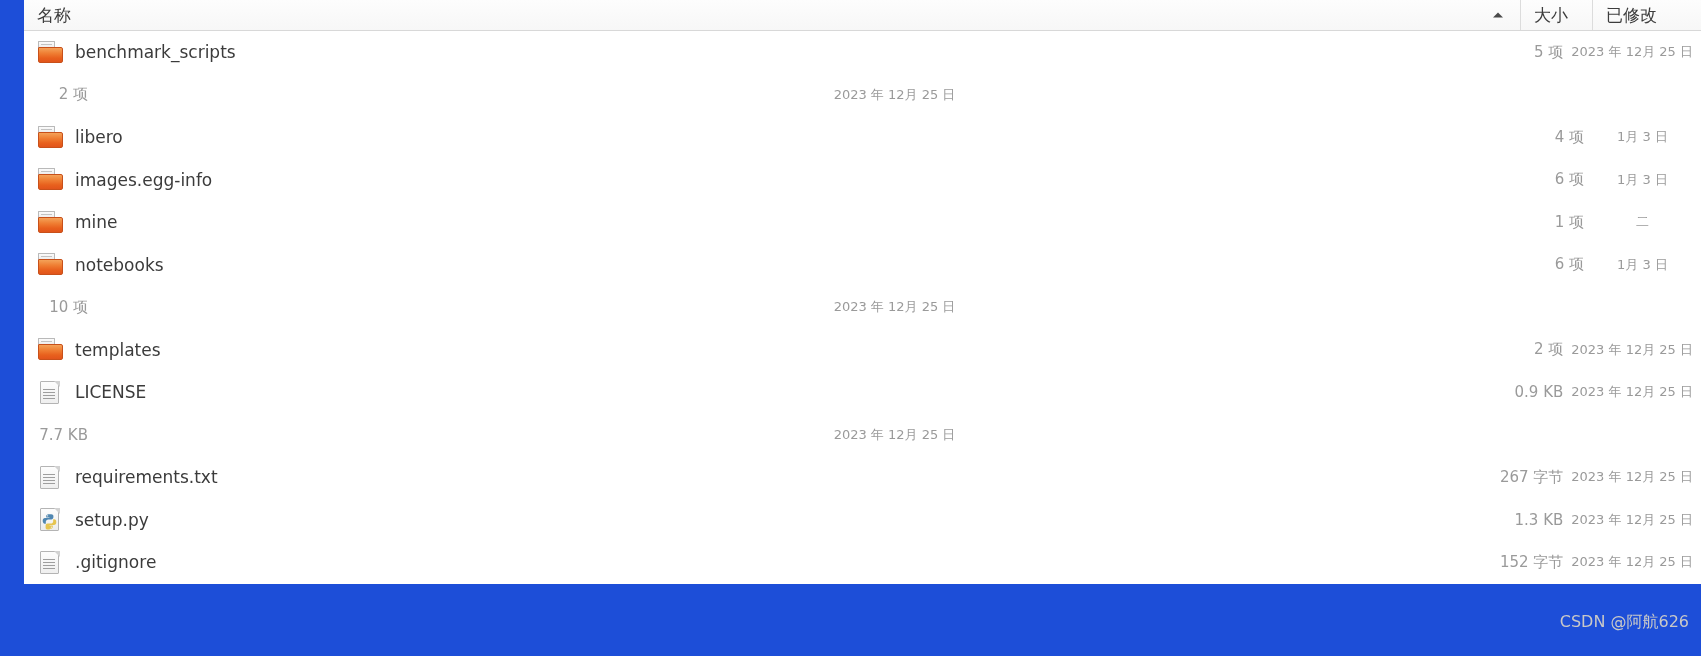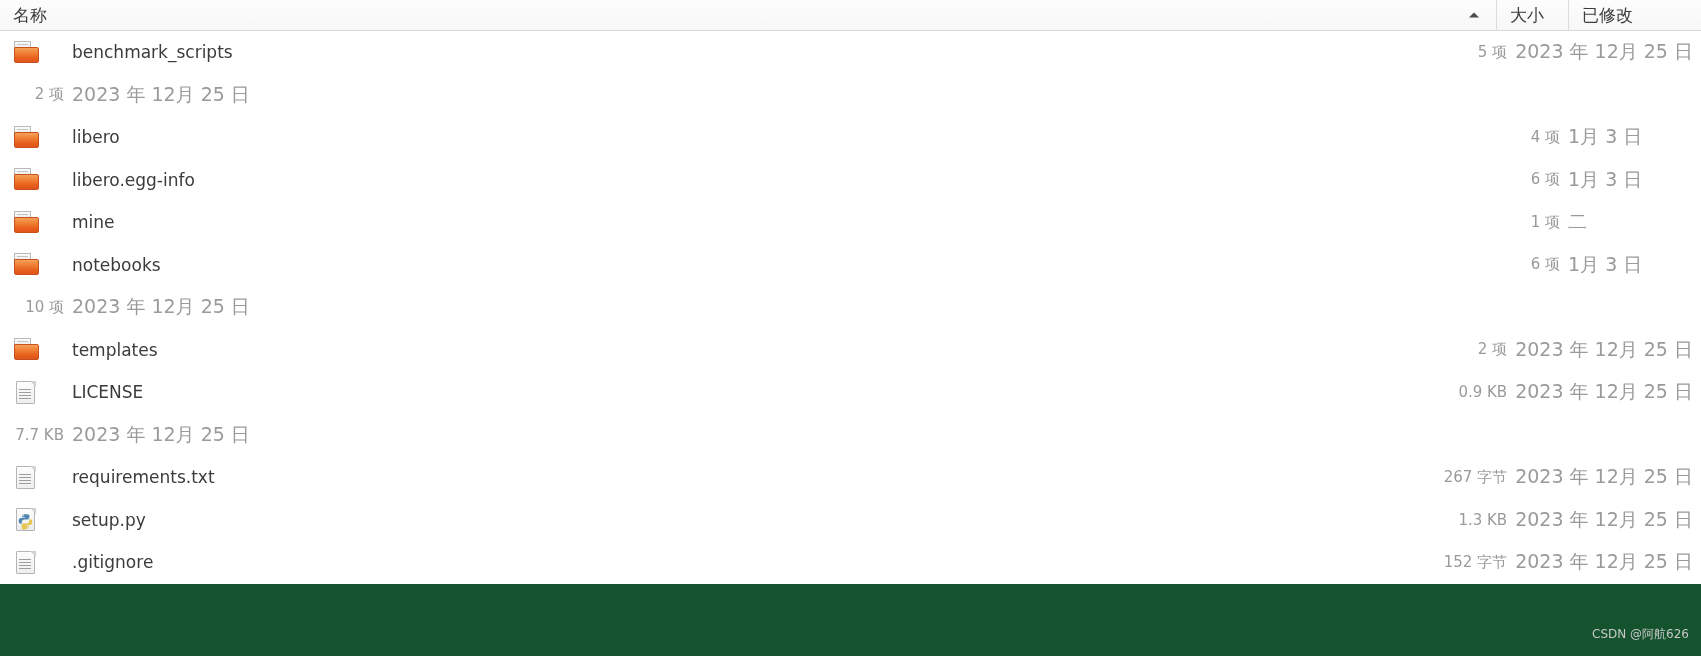--- a/index.html
+++ b/index.html
@@ -8,21 +8,22 @@
     height: 656px;
     background: #ffffff;
     font-family: "DejaVu Sans", "Liberation Sans", sans-serif;
     overflow: hidden;
   }
 
   .file-manager {
     position: relative;
     width: 1701px;
     height: 656px;
-    background: #14532d;
+    background: #1d4ed8;
+    padding-left: 24px;
   }
 
   
   .list-header {
     position: relative;
     display: flex;
     align-items: stretch;
     height: 31px;
     background: linear-gradient(to bottom, #fdfdfd 0%, #f7f7f7 100%);
     border-bottom: 1px solid #d8d8d8;
@@ -70,31 +71,31 @@
   .cell-size {
     width: 72px;
     text-align: right;
     padding-right: 8px;
     font-size: 15px;
     color: #9a9a9a;
     white-space: nowrap;
   }
   .cell-mod {
     flex: 1;
-    text-align: left;
+    text-align: center;
     padding-right: 8px;
-    font-size: 19px;
+    font-size: 13px;
     color: #9a9a9a;
     white-space: nowrap;
   }
 
   .file-label {
     font-size: 17px;
     color: #3b3b3b;
-    margin-left: 33px;
+    margin-left: 12px;
     white-space: nowrap;
   }
 
   
   .icon {
     position: relative;
     width: 25px;
     height: 25px;
     flex: 0 0 25px;
   }
@@ -172,22 +173,22 @@
   .icon-py .py-glyph {
     position: absolute;
     left: 3px; top: 6px;
     width: 17px; height: 17px;
   }
 
   
   .watermark {
     position: absolute;
     right: 12px;
-    bottom: 13px;
-    font-size: 12px;
+    bottom: 23px;
+    font-size: 16px;
     color: #c8c8c8;
     white-space: nowrap;
   }
 </style>
 </head>
 <body>
 
 <div class="file-manager">
 
   <div class="list-header">
@@ -229,21 +230,21 @@
         </div>
         <div class="cell-size">4 项</div>
         <div class="cell-mod">1月 3 日</div>
       </div>
       <div class="row">
         <div class="cell-name">
           <span class="icon icon-folder">
             <span class="fld-tab"></span>
             <span class="fld-body"></span>
           </span>
-          <span class="file-label">libero.egg-info</span>
+          <span class="file-label">images.egg-info</span>
         </div>
         <div class="cell-size">6 项</div>
         <div class="cell-mod">1月 3 日</div>
       </div>
       <div class="row">
         <div class="cell-name">
           <span class="icon icon-folder">
             <span class="fld-tab"></span>
             <span class="fld-body"></span>
           </span>

